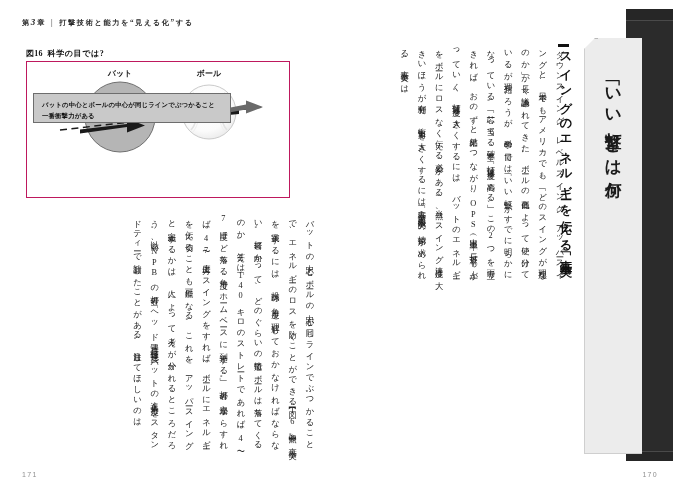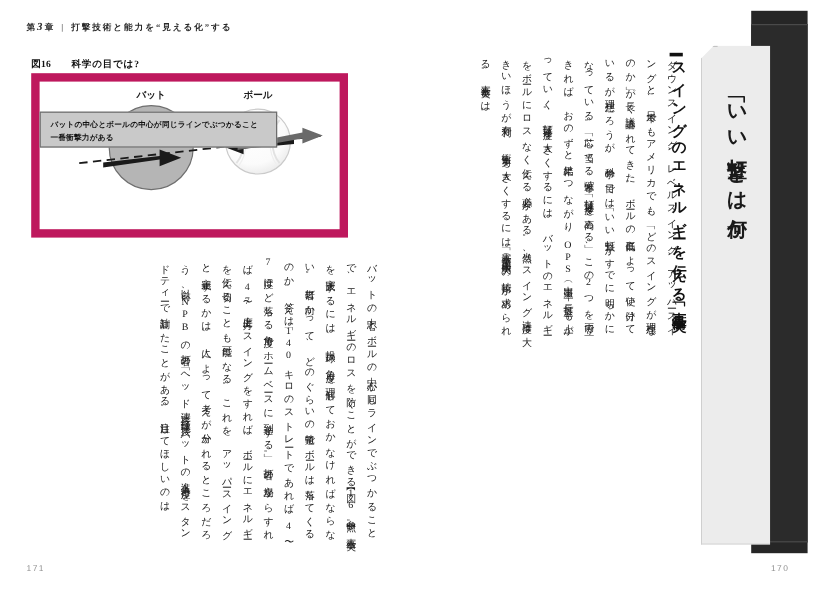--- a/index.html
+++ b/index.html
@@ -50,27 +50,27 @@
 
   .fig-title {
     position: absolute;
     left: 26px; top: 48px;
     font-size: 8px;
     font-weight: 700;
     letter-spacing: 0.6px;
     color: #111;
     white-space: nowrap;
   }
-  .fig-title .fignum { letter-spacing: 0.2px; margin-right: 17px; }
+  .fig-title .fignum { letter-spacing: 0.2px; margin-right: 5px; }
 
   .fig-box {
     position: absolute;
     left: 26px; top: 61px;
     width: 264px; height: 137px;
-    border: 7px solid #be185d;
+    border: 1px solid #be185d;
     background: #ffffff;
     box-sizing: border-box;
   }
   .fig-svg { position: absolute; left: 0; top: 0; }
 
   .fig-callout {
     position: absolute;
     left: 33px; top: 93px;
     width: 198px; height: 30px;
     background: #c9c9c9;

